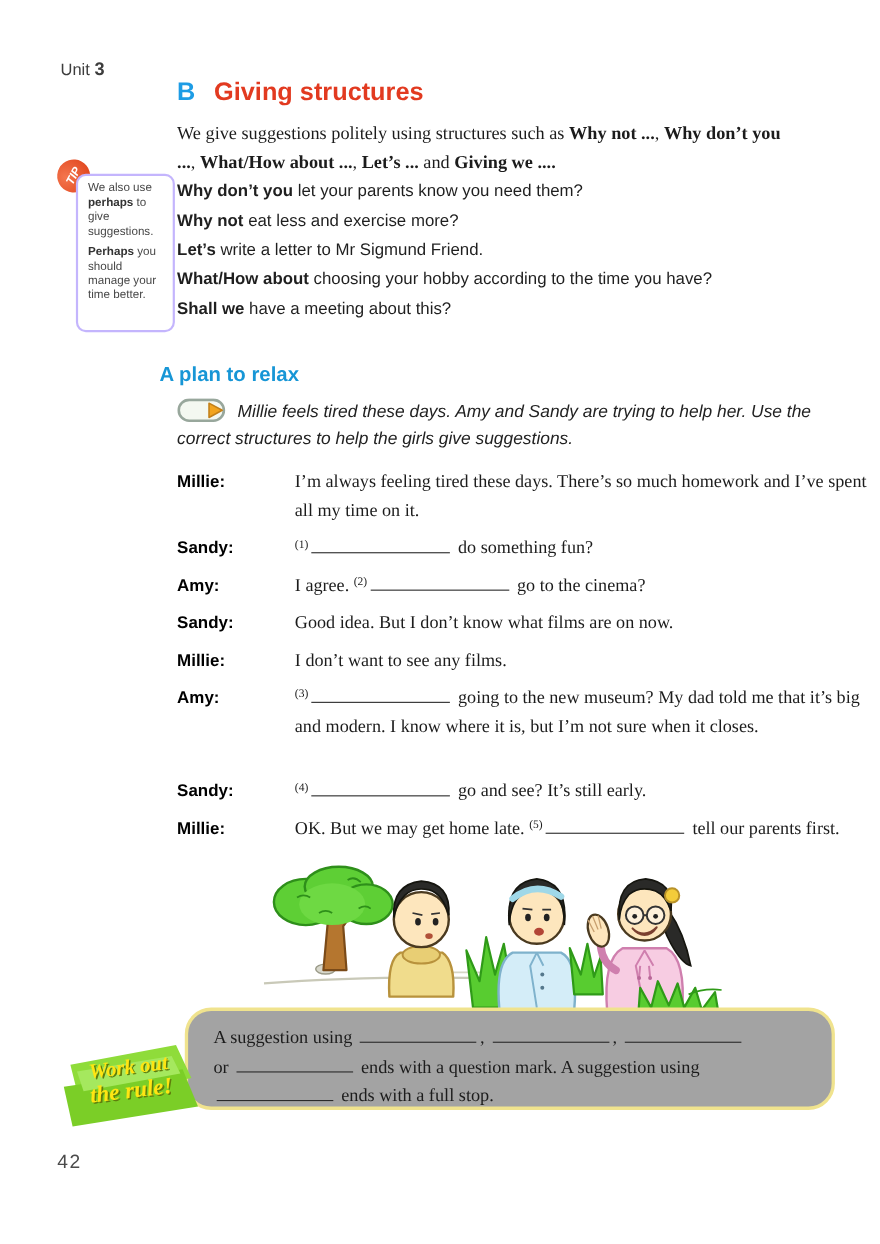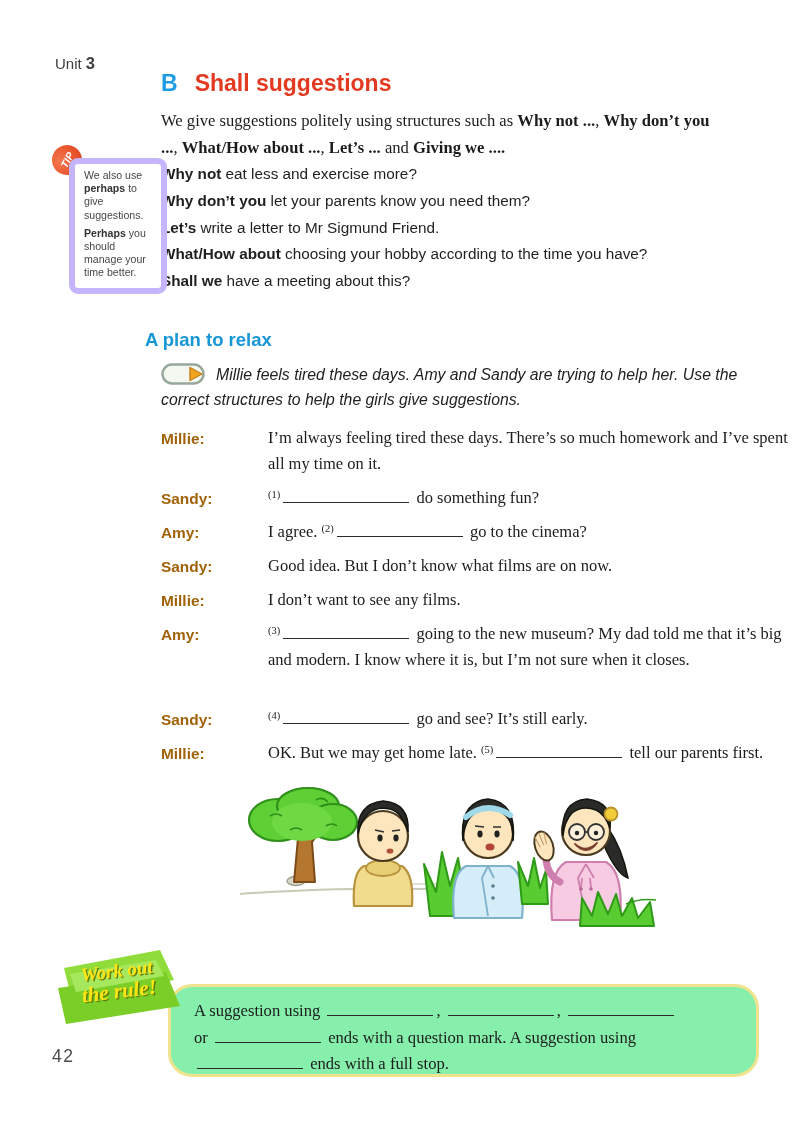--- a/index.html
+++ b/index.html
@@ -18,21 +18,21 @@
   .intro{position:absolute;left:161px;top:108px;width:564px;margin:0;
          font-size:16.6px;line-height:26.5px;}
 
   .tip-circle{position:absolute;left:52px;top:145px;width:30px;height:30px;border-radius:50%;
           background:radial-gradient(circle at 35% 30%,#f4764e,#dd3d14);
           display:flex;align-items:center;justify-content:center;
           transform:rotate(-62deg);z-index:1;}
   .tip-circle span{color:#fff;font-family:"Liberation Sans",sans-serif;
           font-style:italic;font-weight:700;font-size:10.5px;}
   .tipbox{position:absolute;left:69px;top:158px;width:70px;background:#fff;
-          border:6px solid #c4b5fd;border-radius:9px;padding:5px 7px 3px 9px;
+          border:2px solid #c4b5fd;border-radius:9px;padding:5px 7px 19px 9px;
           font-family:"Liberation Sans",sans-serif;font-size:10.6px;line-height:13.2px;
           color:#474747;z-index:2;}
   .tipbox p{margin:0 0 5px 0;}
   .tipbox b{color:#333;}
 
   .examples{position:absolute;left:161px;top:161px;width:590px;
             font-family:"Liberation Sans",sans-serif;font-size:15.3px;line-height:26.8px;color:#1f1f1f;}
 
   .plan-heading{position:absolute;left:145px;top:329px;margin:0;
                 font-family:"Liberation Sans",sans-serif;font-weight:700;
@@ -44,72 +44,72 @@
   .audio{display:inline-block;width:46px;height:22px;vertical-align:-5px;margin-right:9px;}
 
   .dialogue{position:absolute;left:161px;top:420px;width:596px;
             font-size:16.5px;line-height:25.8px;}
   .dlg-row{position:absolute;left:0;width:100%;}
   .dlg-row:nth-child(1){top:5px;}  .dlg-row:nth-child(2){top:65px;}
   .dlg-row:nth-child(3){top:99px;} .dlg-row:nth-child(4){top:133px;}
   .dlg-row:nth-child(5){top:167px;}.dlg-row:nth-child(6){top:201px;}
   .dlg-row:nth-child(7){top:286px;}.dlg-row:nth-child(8){top:320px;}
   .dlg-row .speaker{position:absolute;left:0;top:1px;
-            font-family:"Liberation Sans",sans-serif;font-weight:700;font-size:15.4px;color:#a16207;}
+            font-family:"Liberation Sans",sans-serif;font-weight:700;font-size:15.4px;color:#000000;}
   .dlg-row .txt{margin-left:107px;width:524px;}
 
   sup.ref{font-size:10.5px;line-height:0;vertical-align:5px;letter-spacing:0;}
   .blank{display:inline-block;width:126px;height:0.85em;
          border-bottom:1.6px solid #2a2a2a;margin:0 3px;}
   .rulebox .blank{width:106px;}
 
   .illustration{position:absolute;left:230px;top:786px;width:430px;height:155px;}
 
   .sticker{position:absolute;left:56px;top:948px;width:130px;height:80px;z-index:3;}
   .sticker svg{position:absolute;left:0;top:0;}
   .sticker .lines{position:absolute;left:4px;top:12px;width:116px;text-align:center;
         transform:rotate(-7deg);font-family:"Liberation Serif",serif;
         font-weight:700;font-style:italic;font-size:19px;line-height:21px;
         color:#ffe512;text-shadow:1.3px 1.3px 0 #5f7d0c;}
   .sticker .lines .l2{font-size:21px;}
 
-  .rulebox{position:absolute;left:168px;top:984px;width:591px;height:93px;box-sizing:border-box;
-           background:#86efac;border:3px solid #f0e38e;border-radius:24px;
+  .rulebox{position:absolute;left:168px;top:916px;width:591px;height:93px;box-sizing:border-box;
+           background:#a3a3a3;border:3px solid #f0e38e;border-radius:24px;
            padding:11px 16px 0 23px;font-size:16.6px;line-height:26.5px;z-index:2;}
 
   .pagenum{position:absolute;left:52px;top:1046px;font-family:"Liberation Sans",sans-serif;
            font-weight:400;font-size:17.5px;color:#4b4b4b;letter-spacing:1.5px;}
 </style>
 </head>
 <body>
 
 <div class="page">
 
   <div class="unit">
     <span>Unit</span>
     <span class="num">3</span>
   </div>
 
   <div class="header">
-    <span class="sec">B</span><span class="ttl">Shall suggestions</span>
+    <span class="sec">B</span><span class="ttl">Giving structures</span>
   </div>
 
   <p class="intro" id="intro"><span>We give suggestions politely using structures such as </span><b>Why not ...</b><span>, </span><b>Why don’t you ...</b><span>, </span><b>What/How about ...</b><span>, </span><b>Let’s ...</b><span> and </span><b>Giving we ....</b></p>
 
   <div class="tip-circle">
     <span>TIP</span>
   </div>
   <div class="tipbox" id="tipbox">
       <p><span>We also use </span><b>perhaps</b><span> to give suggestions.</span></p>
       <p><b>Perhaps</b><span> you should manage your time better.</span></p>
     </div>
 
   <div class="examples" id="examples">
+      <div class="ex-line"><b>Why don’t you</b><span> let your parents know you need them?</span></div>
       <div class="ex-line"><b>Why not</b><span> eat less and exercise more?</span></div>
-      <div class="ex-line"><b>Why don’t you</b><span> let your parents know you need them?</span></div>
       <div class="ex-line"><b>Let’s</b><span> write a letter to Mr Sigmund Friend.</span></div>
       <div class="ex-line"><b>What/How about</b><span> choosing your hobby according to the time you have?</span></div>
       <div class="ex-line"><b>Shall we</b><span> have a meeting about this?</span></div>
     </div>
 
   <h3 class="plan-heading">A plan to relax</h3>
 
   <div class="instructions">
     <span class="audio"><svg width="46" height="22" viewBox="0 0 46 22">
       <rect x="1.5" y="1.5" width="41" height="19" rx="9.5" fill="#f4f8f1" stroke="#98a79c" stroke-width="2.4"></rect>

